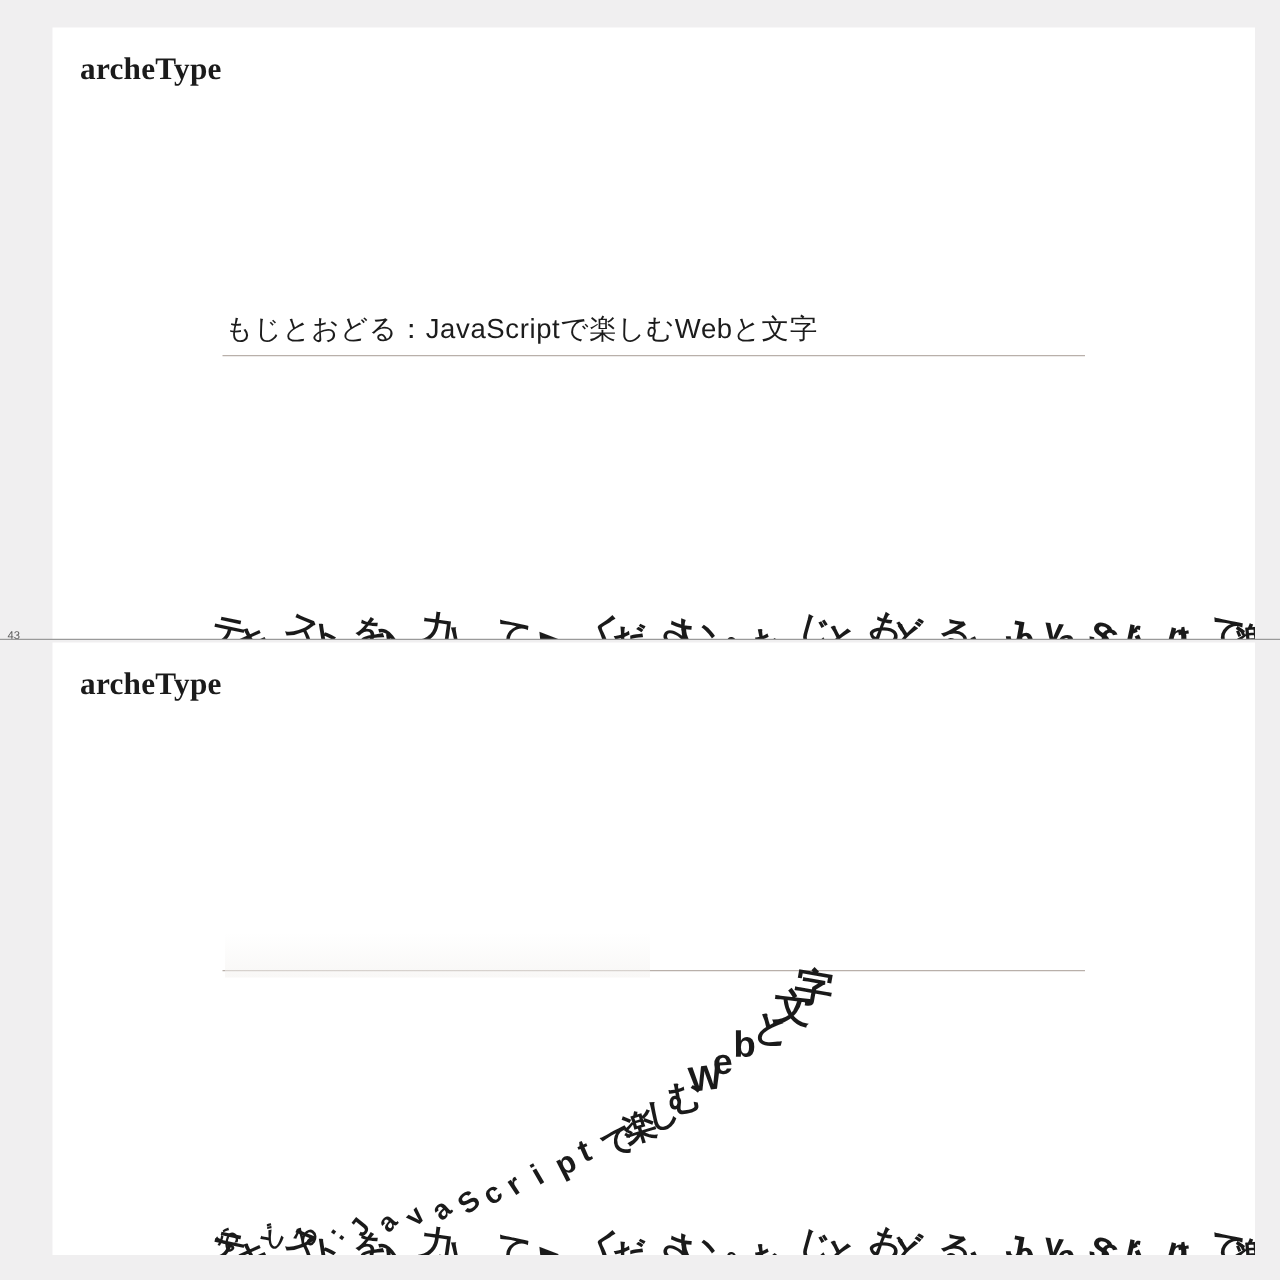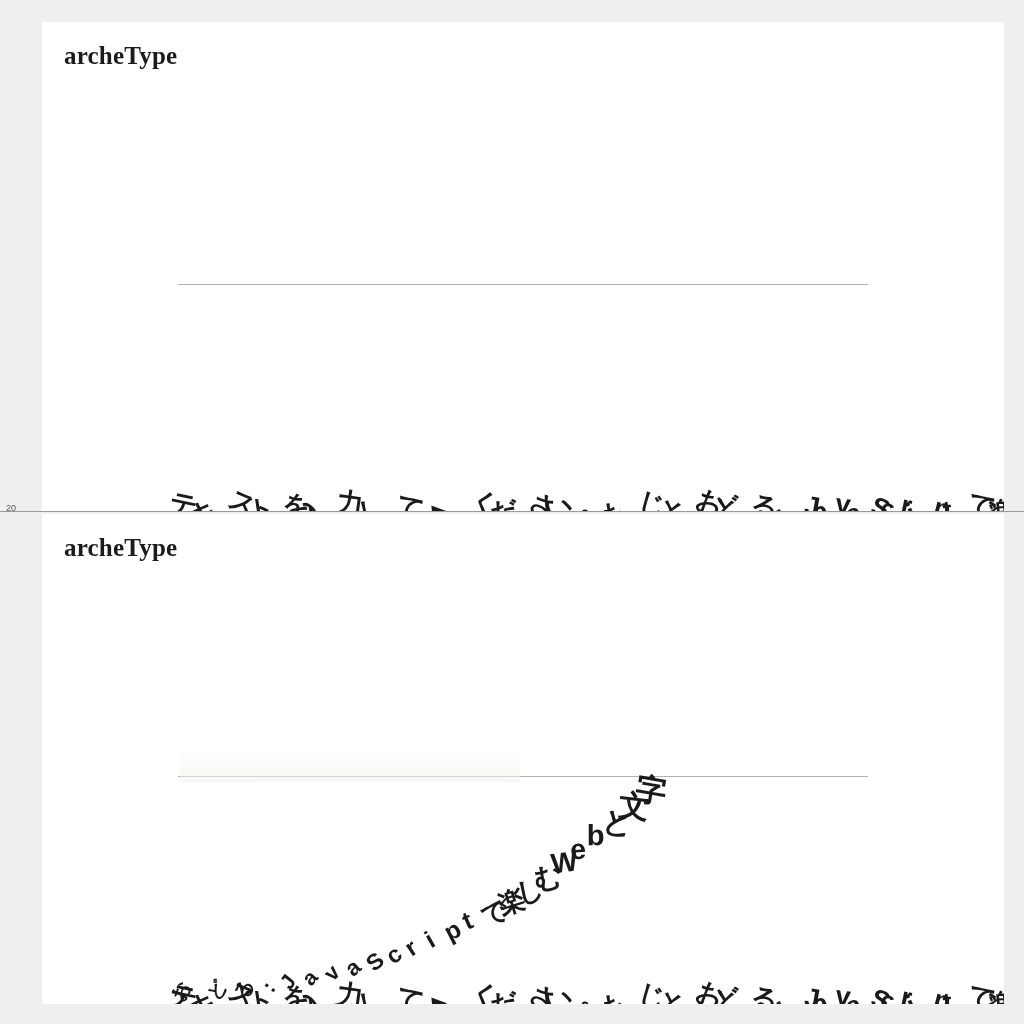--- a/index.html
+++ b/index.html
@@ -120,20 +120,21 @@
   }
 </style>
 </head>
 <body>
 
 <div class="page-stack">
 
   <div class="slide slide-1">
     <div class="brand"><span class="arche">arche</span><span class="type">Type</span></div>
 
+    <div class="slide-title">もじとおどる：JavaScriptで楽しむWebと文字</div>
     <div class="title-line"></div>
 
     <div class="dance-strip">
         <span class="glyph" style="left: 124px; bottom: -4px; transform: rotate(12deg);">テ</span>
         <span class="glyph" style="left: 152px; bottom: -12px; transform: rotate(-18deg);">キ</span>
         <span class="glyph" style="left: 180px; bottom: -1px; transform: rotate(24deg);">ス</span>
         <span class="glyph" style="left: 208px; bottom: -9px; transform: rotate(-9deg);">ト</span>
         <span class="glyph" style="left: 236px; bottom: -5px; transform: rotate(16deg);">を</span>
         <span class="glyph" style="left: 264px; bottom: -13px; transform: rotate(-22deg);">入</span>
         <span class="glyph" style="left: 292px; bottom: -3px; transform: rotate(8deg);">力</span>
@@ -162,21 +163,21 @@
         <span class="glyph" style="left: 840px; bottom: -7px; transform: rotate(-7deg);">c</span>
         <span class="glyph" style="left: 856px; bottom: -3px; transform: rotate(12deg);">r</span>
         <span class="glyph" style="left: 872px; bottom: -10px; transform: rotate(-23deg);">i</span>
         <span class="glyph" style="left: 888px; bottom: -6px; transform: rotate(15deg);">p</span>
         <span class="glyph" style="left: 904px; bottom: -8px; transform: rotate(-10deg);">t</span>
         <span class="glyph" style="left: 920px; bottom: -4px; transform: rotate(19deg);">で</span>
         <span class="glyph" style="left: 948px; bottom: -12px; transform: rotate(-5deg);">楽</span>
       </div>
   </div>
 
-  <div class="page-number">20</div>
+  <div class="page-number">43</div>
   <div class="divider"></div>
 
   <div class="slide slide-2">
     <div class="brand"><span class="arche">arche</span><span class="type">Type</span></div>
 
     <div class="title-line"></div>
     <div class="title-ghost"></div>
 
     <div class="arc-layer">
         <span class="glyph" style="left: 128px; top: 462px; transform: rotate(-62deg) scale(0.85);">お</span>

